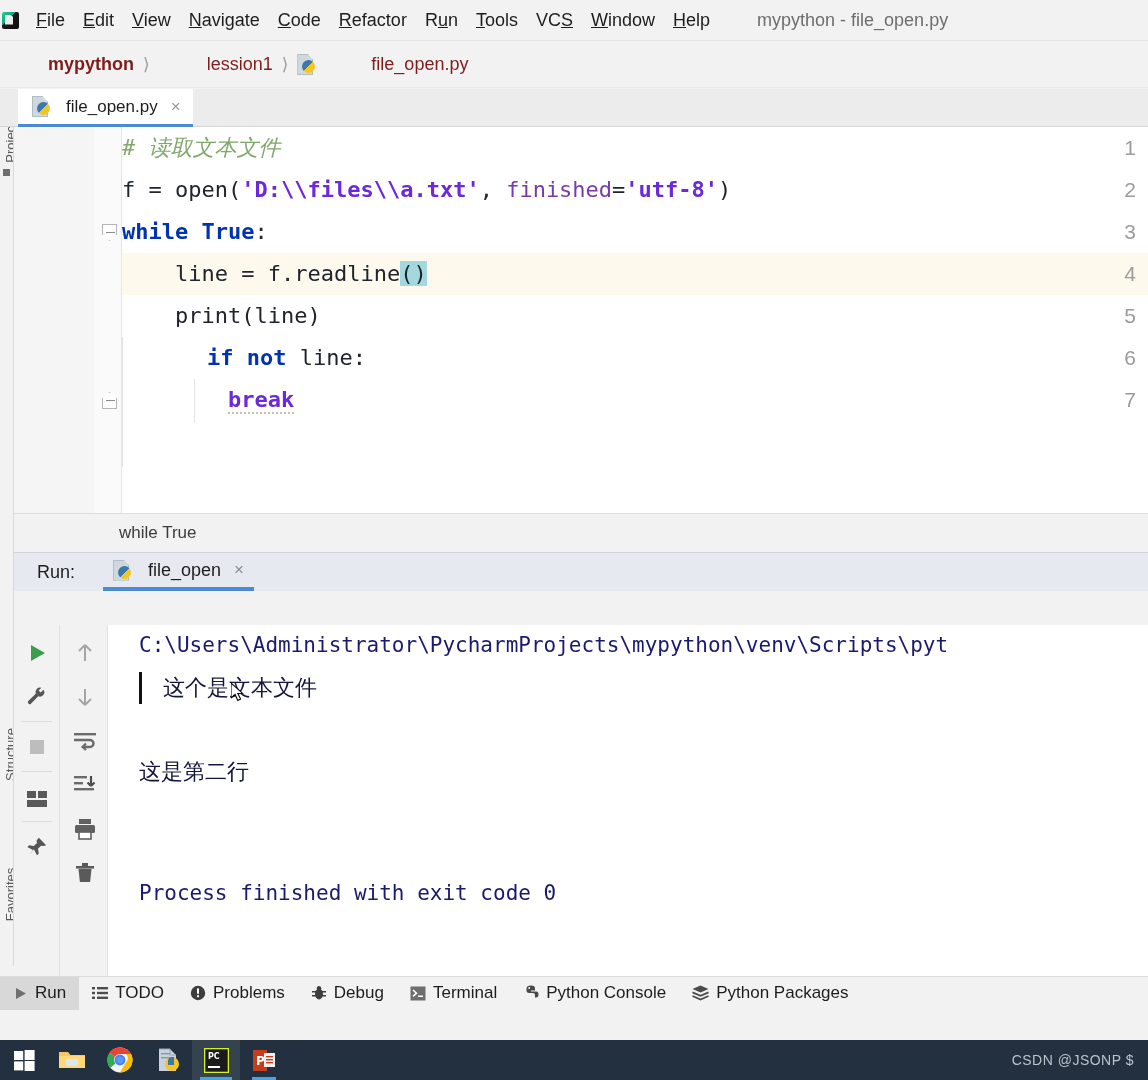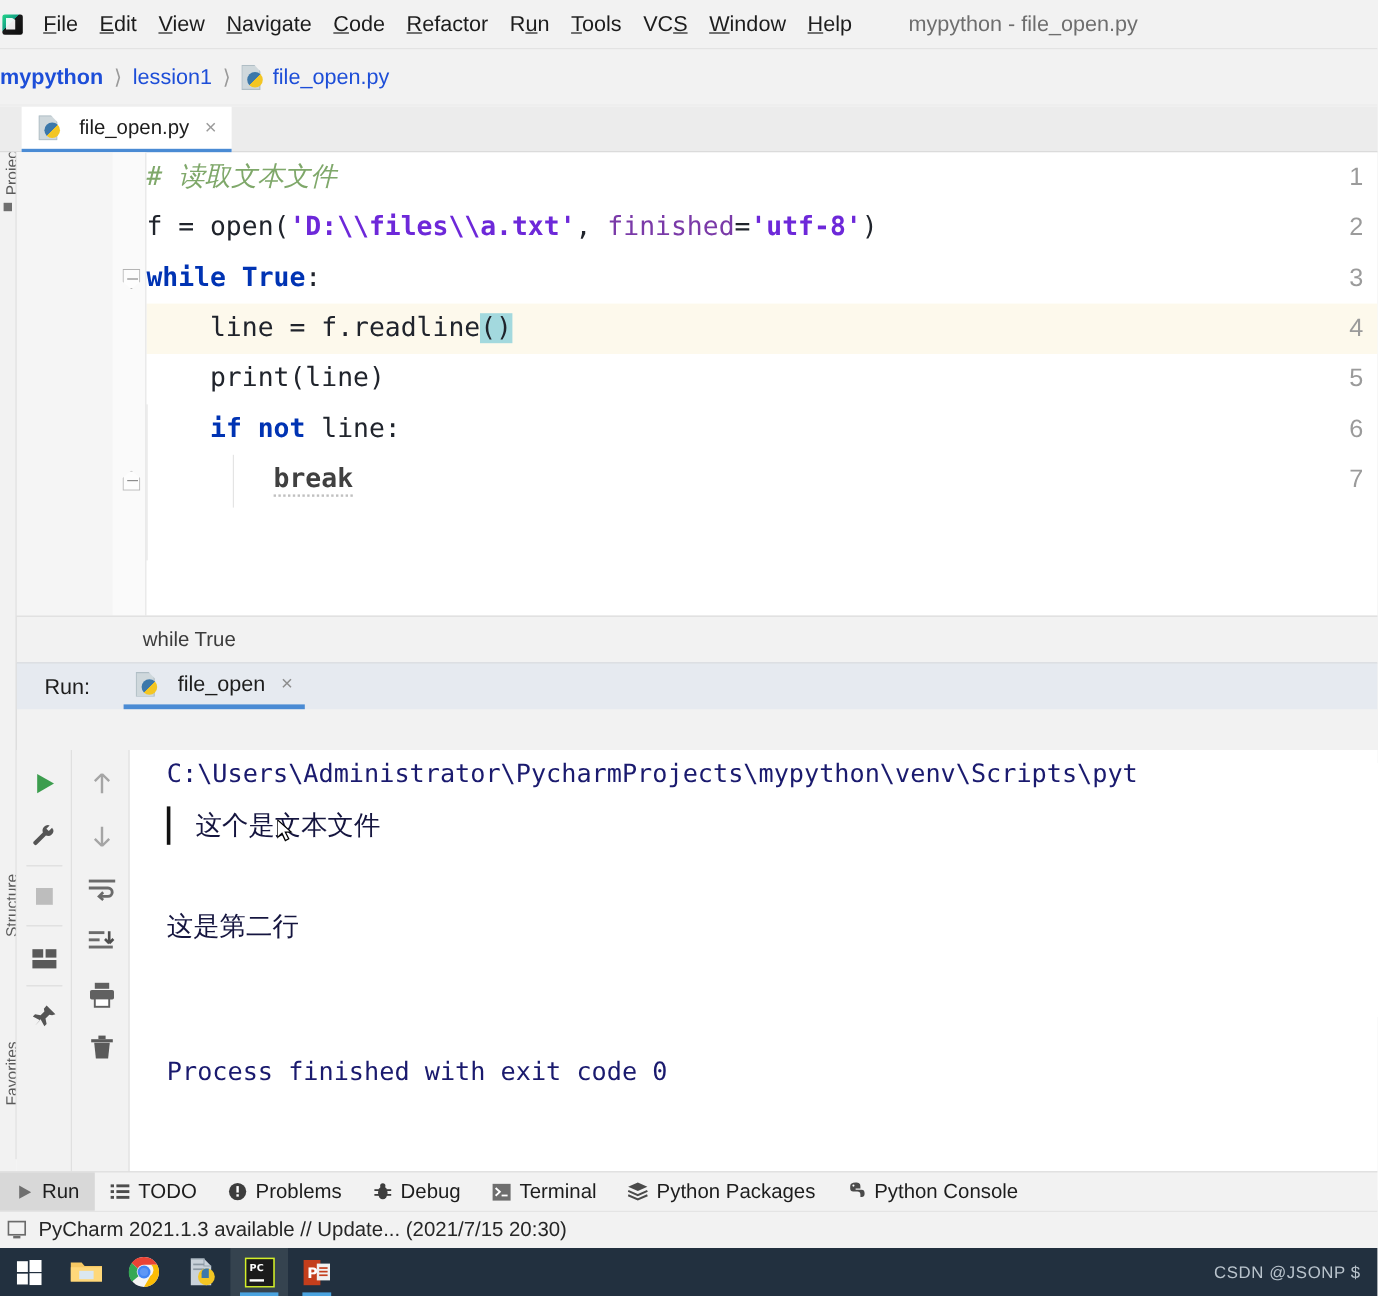--- a/index.html
+++ b/index.html
@@ -37,21 +37,21 @@
   .win-title {
     margin-left: 38px; font-size: 18px; color: #6e6e6e; white-space: nowrap;
   }
 
   
   .breadcrumb {
     position: absolute; left: 0; top: 42px; width: 1148px; height: 46px;
     background: #f2f2f2; display: flex; align-items: center; padding-left: 0px;
     border-bottom: 1px solid #ebebeb;
   }
-  .crumb { font-size: 18px; color: #1d4ed8; white-space: nowrap; }
+  .crumb { font-size: 18px; color: #7f1d1d; white-space: nowrap; padding-left: 48px; }
   .crumb.bold { font-weight: bold; margin-left: 0px; }
   .crumb-sep { color: #9a9a9a; font-size: 17px; margin: 0 9px; }
   .py-ico {
     display: inline-block; width: 19px; height: 21px; position: relative;
     vertical-align: -4px; margin-right: 7px;
   }
   .py-ico::before {
     content:""; position:absolute; left:0; top:0; width:14px; height:19px;
     background:#cfd8dc; border:1px solid #b0bec5;
     clip-path: polygon(0 0,65% 0,100% 28%,100% 100%,0 100%);
@@ -116,21 +116,21 @@
   .hl-row {
     position: absolute; left: 108px; width: 1026px; height: 42px;
     background: #fdf9ec;
   }
   .c-comment { color: #7fa86a; font-style: italic; margin-top: 31px; }
   .c-kw { color: #0033b3; font-weight: bold; }
   .c-str { color: #6d28d9; font-weight: bold; }
   .c-param { color: #7a3aa8; }
   .c-plain { color: #20242c; }
   .c-sel { background: #a3d9de; }
-  .c-break { color: #404040; font-weight: bold; border-bottom: 2px dotted #c0c0c0; }
+  .c-break { color: #6d28d9; font-weight: bold; border-bottom: 2px dotted #c0c0c0; }
   .fold {
     position: absolute; left: 88px; width: 15px; height: 17px;
     border: 1px solid #b4b4b4; background: #fdfdfd;
   }
   .fold::after {
     content: ""; position: absolute; left: 3px; top: 7px;
     width: 9px; height: 1px; background: #8d8d8d;
   }
   .fold.top { clip-path: polygon(0 0,100% 0,100% 62%,50% 100%,0 62%); }
   .fold.bot { clip-path: polygon(0 38%,50% 0,100% 38%,100% 100%,0 100%); }
@@ -300,21 +300,21 @@
 
     <div class="indentline" style="left:180px; top:252px; height:44px;"></div>
     <div class="indentline" style="left:108px; top:210px; height:130px;"></div>
 
     <div id="code-lines">
         <div class="codeline" style="top: 0px;"><span class="c-comment"># 读取文本文件</span></div>
         <div class="codeline" style="top: 42px;"><span class="c-plain">f = open(</span><span class="c-str">'D:\\files\\a.txt'</span><span class="c-plain">, </span><span class="c-param">finished</span><span class="c-plain">=</span><span class="c-str">'utf-8'</span><span class="c-plain">)</span></div>
         <div class="codeline" style="top: 84px;"><span class="c-kw">while True</span><span class="c-plain">:</span></div>
         <div class="codeline" style="top: 126px;"><span class="c-plain">    line = f.readline</span><span class="c-plain c-sel">()</span></div>
         <div class="codeline" style="top: 168px;"><span class="c-plain">    print(line)</span></div>
-        <div class="codeline" style="top: 210px;"><span class="c-plain">    </span><span class="c-kw">if not</span><span class="c-plain"> line:</span></div>
+        <div class="codeline" style="top: 210px; margin-left: 32px;"><span class="c-plain">    </span><span class="c-kw">if not</span><span class="c-plain"> line:</span></div>
         <div class="codeline" style="top: 252px;"><span class="c-plain">        </span><span class="c-break">break</span></div>
       </div>
   </div>
 
   <div class="ebc">
     <span class="ebc-text">while True</span>
   </div>
 
   <div class="runhead">
     <span class="runlabel">Run:</span>
@@ -469,49 +469,40 @@
             <svg width="16" height="15" viewBox="0 0 16 15">
               <rect x="0.5" y="0.5" width="15" height="14" fill="#6e6e6e"></rect>
               <path d="M3 4 L6.5 7.2 L3 10.4" stroke="#fff" stroke-width="1.6" fill="none"></path>
               <rect x="8" y="9.5" width="5" height="1.5" fill="#fff"></rect>
             </svg>
           </span>
           <span>Terminal</span>
         </div>
         <div class="twitem">
           <span style="display: flex;">
+            <svg width="16" height="16" viewBox="0 0 16 16">
+              <path d="M8 0.5c3 0 4 1 4 3v2H8v1h5c2 0 2.5 1.3 2.5 3s-.6 3-2.5 3h-1v-2c0-1.8-1-2.5-2.5-2.5H6c-1.6 0-2.5-1-2.5-2.5v-2C3.5 1.5 5 .5 8 .5z" fill="#4a4a4a"></path>
+              <circle cx="6.2" cy="3" r=".9" fill="#fff"></circle>
+            </svg>
+          </span>
+          <span>Python Console</span>
+        </div>
+        <div class="twitem">
+          <span style="display: flex;">
             <svg width="17" height="16" viewBox="0 0 17 16">
               <path d="M8.5 0.5 L16.5 4 L8.5 7.5 L0.5 4 z" fill="#4a4a4a"></path>
               <path d="M0.5 7.4 L8.5 10.9 L16.5 7.4" stroke="#4a4a4a" stroke-width="1.7" fill="none"></path>
               <path d="M0.5 11 L8.5 14.5 L16.5 11" stroke="#4a4a4a" stroke-width="1.7" fill="none"></path>
             </svg>
           </span>
           <span>Python Packages</span>
         </div>
-        <div class="twitem">
-          <span style="display: flex;">
-            <svg width="16" height="16" viewBox="0 0 16 16">
-              <path d="M8 0.5c3 0 4 1 4 3v2H8v1h5c2 0 2.5 1.3 2.5 3s-.6 3-2.5 3h-1v-2c0-1.8-1-2.5-2.5-2.5H6c-1.6 0-2.5-1-2.5-2.5v-2C3.5 1.5 5 .5 8 .5z" fill="#4a4a4a"></path>
-              <circle cx="6.2" cy="3" r=".9" fill="#fff"></circle>
-            </svg>
-          </span>
-          <span>Python Console</span>
-        </div>
-      </div>
-  </div>
-
-  <div class="statusbar">
-    <span style="margin-left:6px;">
-      <svg width="16" height="18" viewBox="0 0 16 18">
-          <rect x="1" y="2" width="14" height="11" fill="none" stroke="#6b6b6b" stroke-width="1.4"></rect>
-          <rect x="5" y="14" width="6" height="2" fill="#6b6b6b"></rect>
-        </svg>
-    </span>
-    <span class="status-text">PyCharm 2021.1.3 available // Update... (2021/7/15 20:30)</span>
-  </div>
+      </div>
+  </div>
+
 
   <div class="taskbar">
     <div class="tbicon">
       <svg width="21" height="21" viewBox="0 0 21 21">
         <rect x="0" y="1" width="9.2" height="9" fill="#fff"></rect>
         <rect x="10.6" y="0" width="10" height="10" fill="#fff"></rect>
         <rect x="0" y="11.4" width="9.2" height="9" fill="#fff"></rect>
         <rect x="10.6" y="11" width="10" height="10" fill="#fff"></rect>
       </svg>
     </div>

